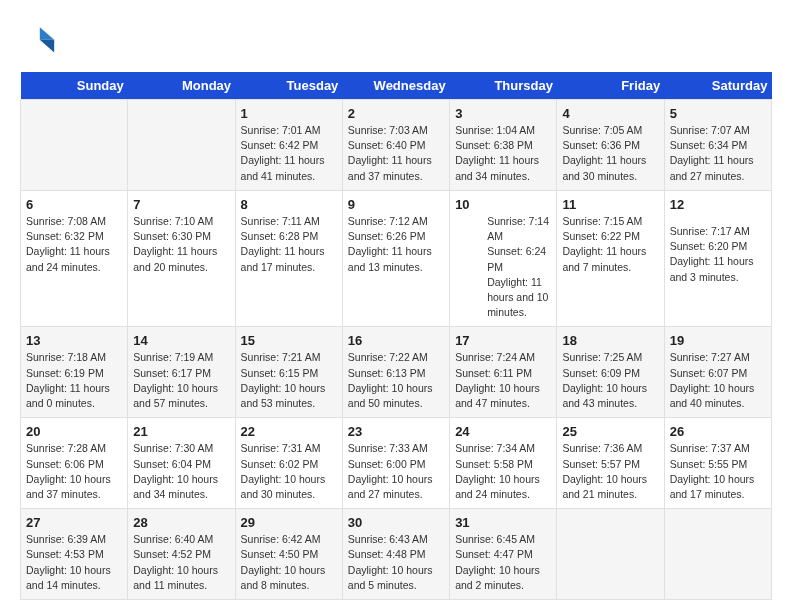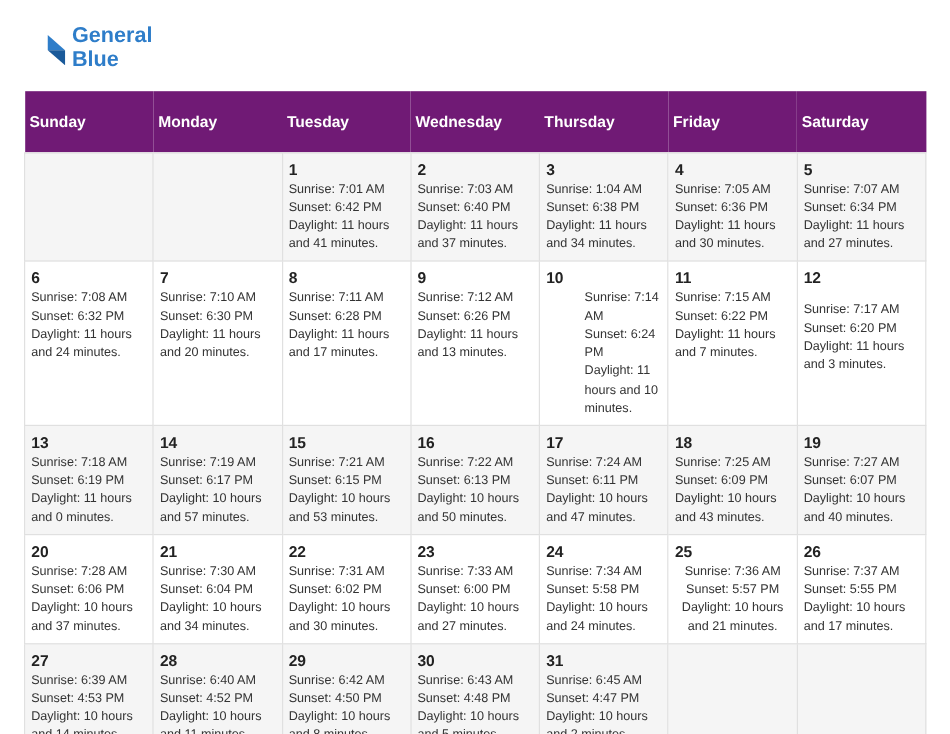--- a/index.html
+++ b/index.html
@@ -41,24 +41,24 @@
     .location {
       font-size: 16px;
       color: #555;
     }
     table {
       width: 100%;
       border-collapse: collapse;
       font-size: 11px;
     }
     thead th {
-      background-color: #701a75;
+      background-color: #1d4ed8;
       color: #fff;
-      padding: 18px 4px;
-      text-align: left;
+      padding: 6px 4px;
+      text-align: right;
       font-size: 13px;
       font-weight: bold;
     }
     tbody tr {
       vertical-align: top;
     }
     tbody tr:nth-child(odd) {
       background-color: #f5f5f5;
     }
     tbody tr:nth-child(even) {
@@ -85,24 +85,20 @@
   </style>
 </head>
 <body>
 
 <div class="header">
   <div class="logo">
     <svg class="logo-icon" viewBox="0 0 40 40">
       <polygon points="22,8 38,22 22,22" fill="#2e7dc9"></polygon>
       <polygon points="22,22 38,22 38,36" fill="#1a5a9a"></polygon>
     </svg>
-    <div class="logo-text">
-      <div><span>General</span></div>
-      <div style="color:#2e7dc9;">Blue</div>
-    </div>
   </div>
   <div class="title-block">
     <div class="month-title"></div>
     <div class="location"></div>
   </div>
 </div>
 
 <table>
   <thead>
     <tr>
@@ -264,21 +260,21 @@
 Daylight: 10 hours and 27 minutes.</div>
         </td>
         <td>
           <span class="day-num">24</span>
           <div class="day-info" style="white-space: pre-line;">Sunrise: 7:34 AM
 Sunset: 5:58 PM
 Daylight: 10 hours and 24 minutes.</div>
         </td>
         <td>
           <span class="day-num">25</span>
-          <div class="day-info" style="white-space: pre-line; text-align: center;">Sunrise: 7:36 AM
+          <div class="day-info" style="white-space: pre-line;">Sunrise: 7:36 AM
 Sunset: 5:57 PM
 Daylight: 10 hours and 21 minutes.</div>
         </td>
         <td>
           <span class="day-num">26</span>
           <div class="day-info" style="white-space: pre-line;">Sunrise: 7:37 AM
 Sunset: 5:55 PM
 Daylight: 10 hours and 17 minutes.</div>
         </td>
       </tr>

